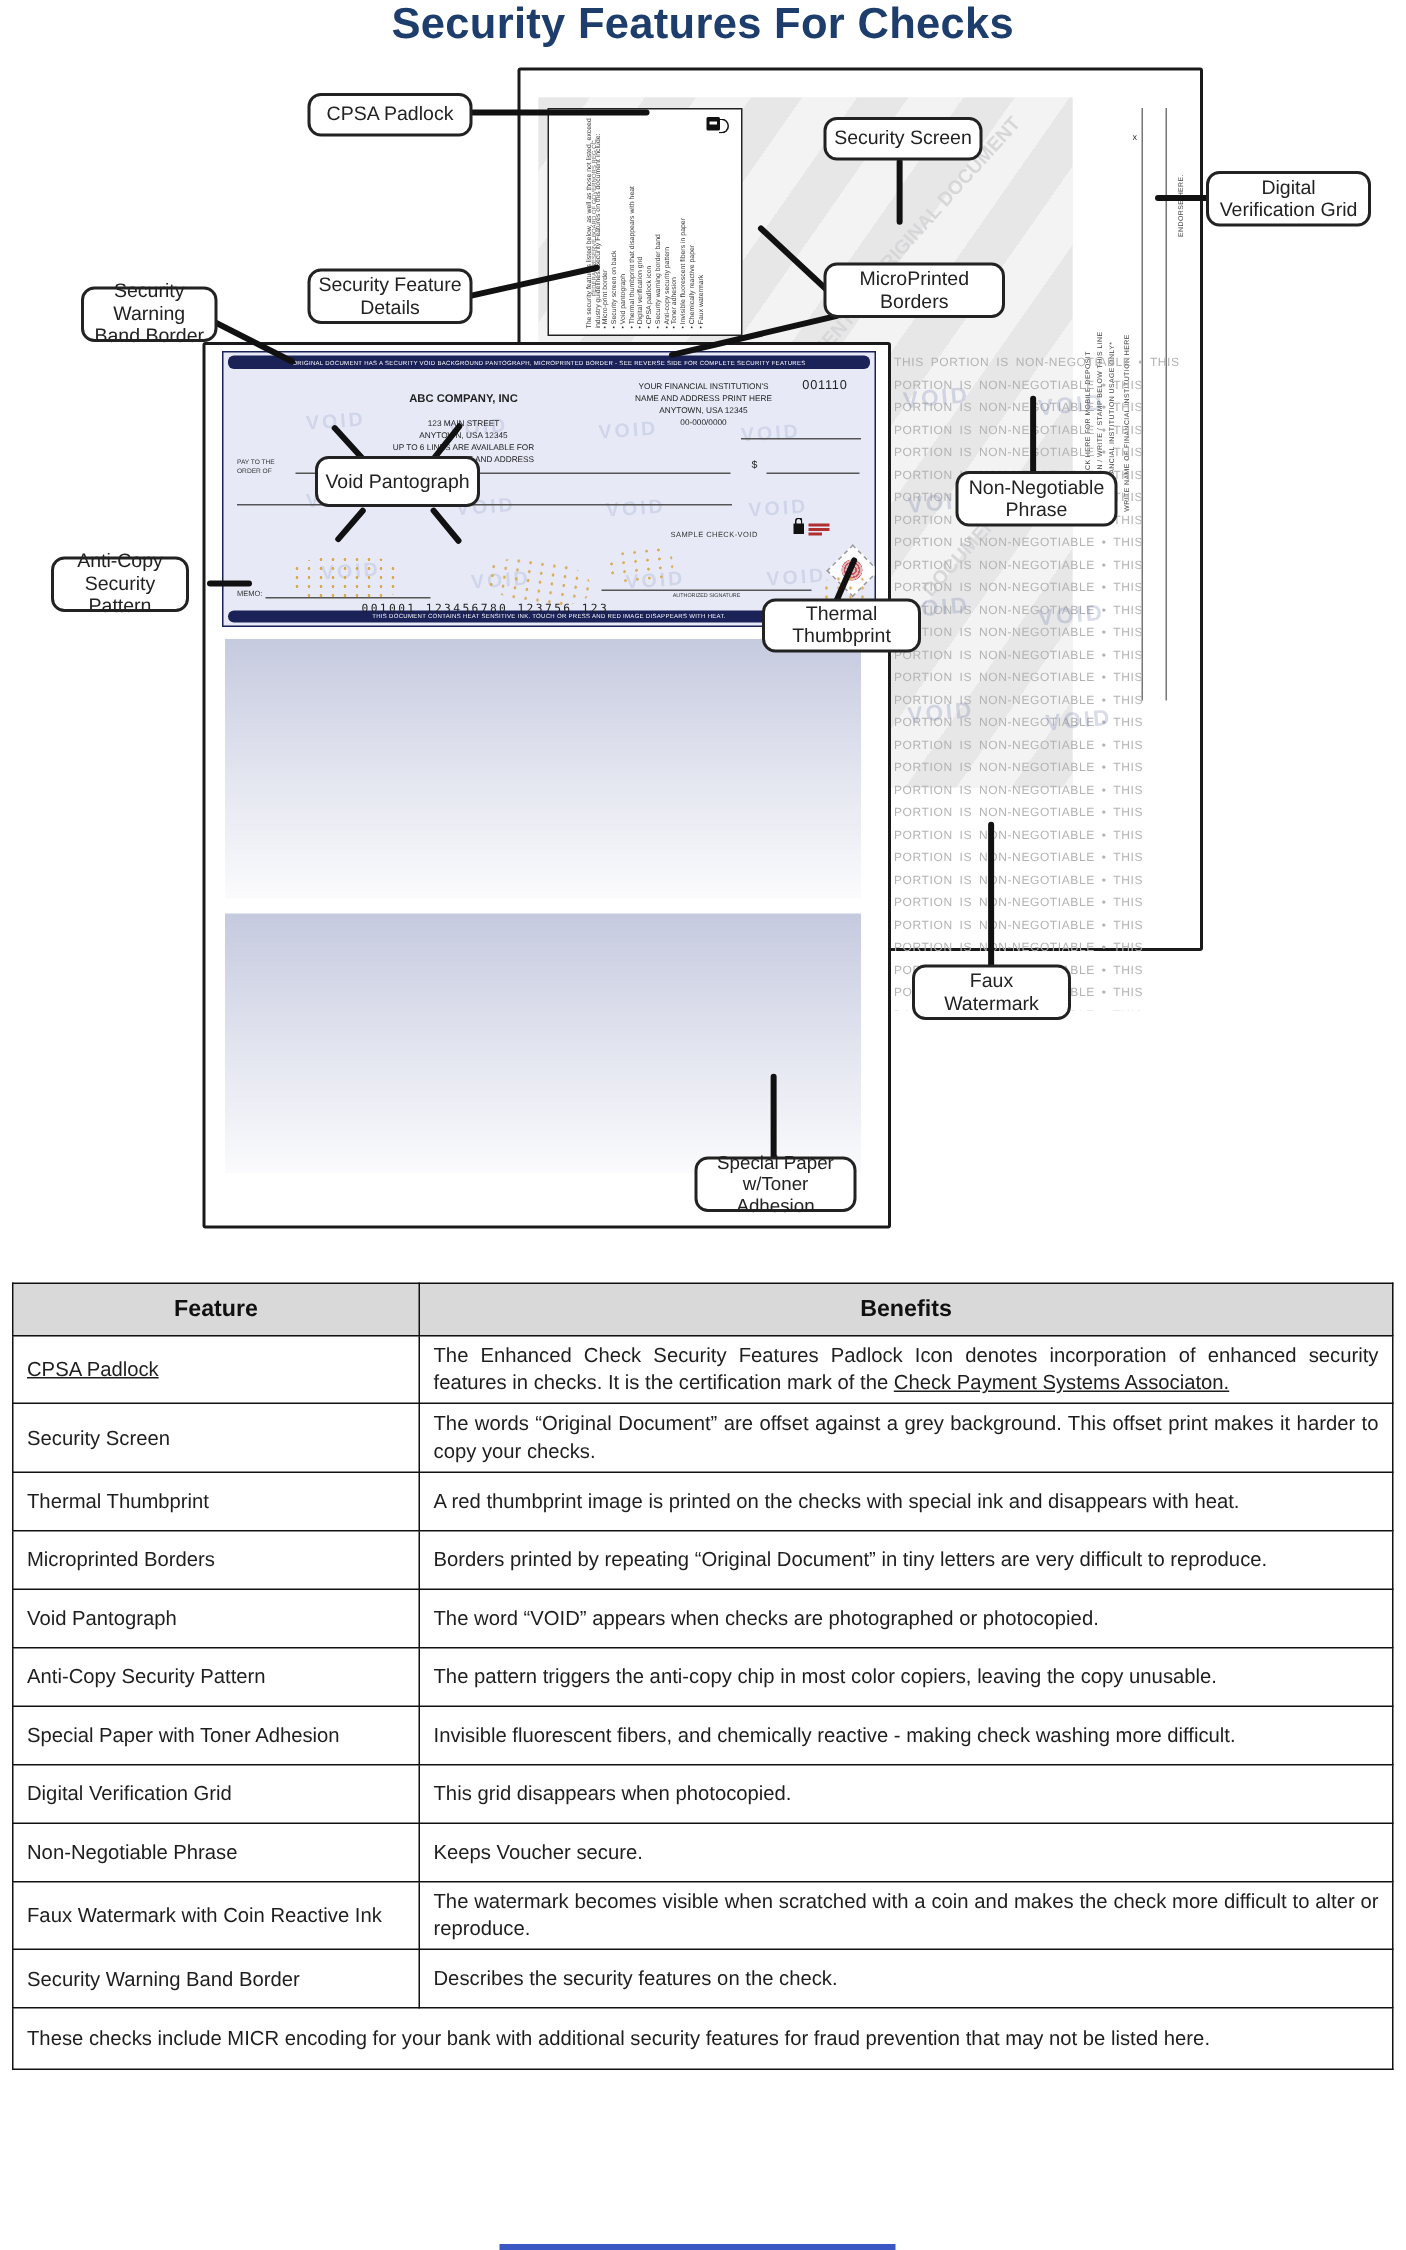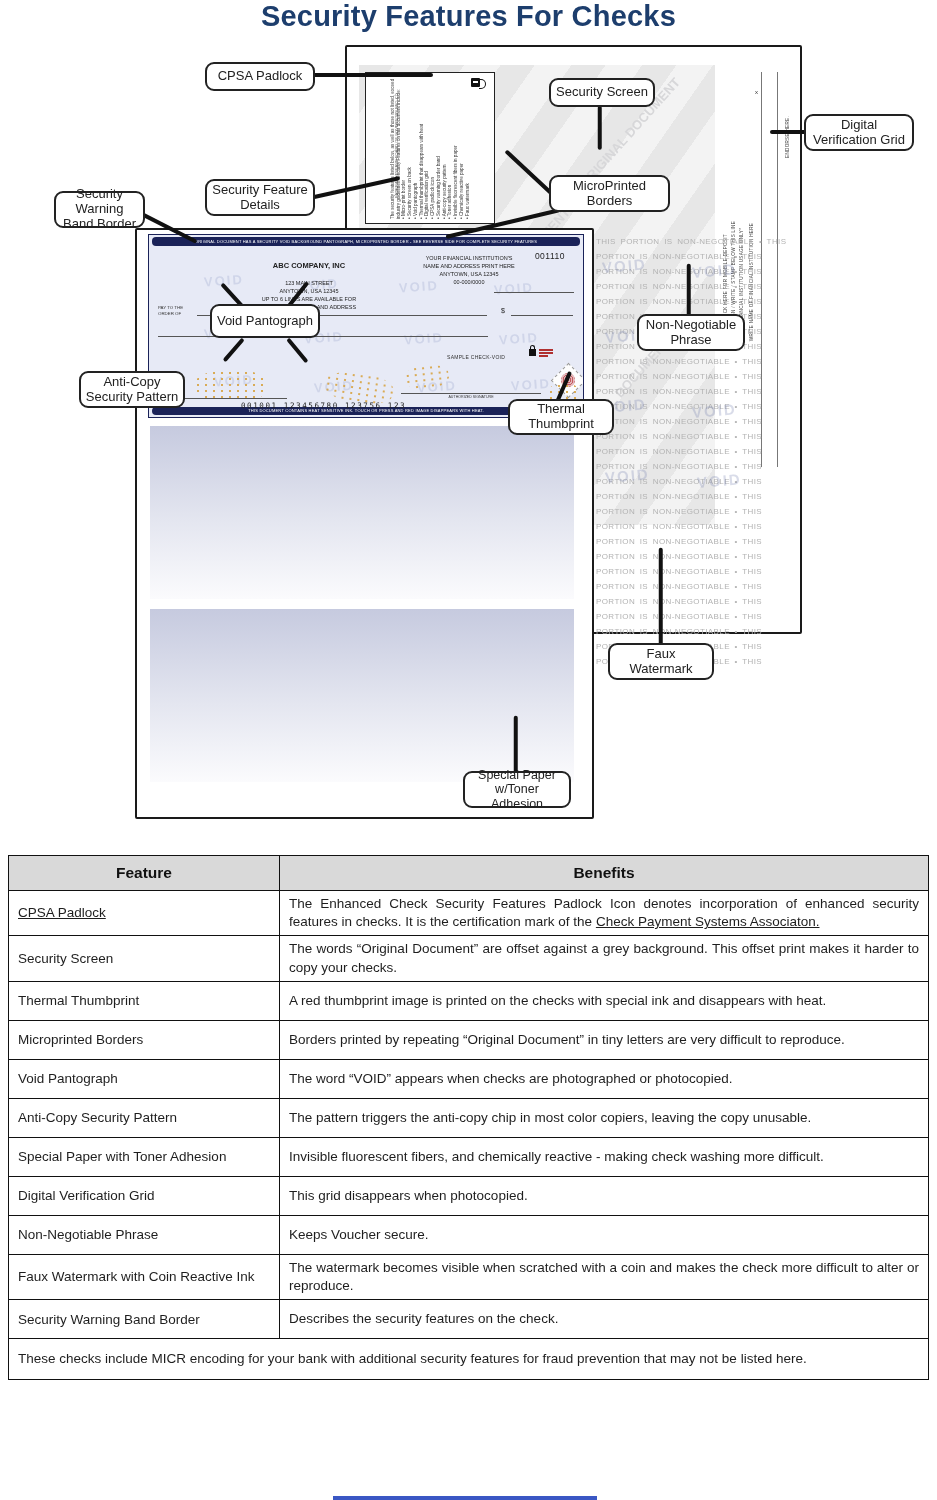--- a/index.html
+++ b/index.html
@@ -245,21 +245,21 @@
 Verification Grid</div>
     <div class="callout" style="left:54px;top:172px;width:91px;height:37px;margin-top:19px;">Security Warning
 Band Border</div>
     <div class="callout" style="left:205px;top:179px;width:110px;height:37px;">Security Feature
 Details</div>
     <div class="callout" style="left:549px;top:175px;width:121px;height:37px;">MicroPrinted
 Borders</div>
     <div class="callout" style="left:210px;top:304px;width:110px;height:34px;">Void Pantograph</div>
     <div class="callout" style="left:637px;top:314px;width:108px;height:37px;">Non-Negotiable
 Phrase</div>
-    <div class="callout" style="left:34px;top:371px;width:106px;height:37px;margin-left:45px;">Anti-Copy
+    <div class="callout" style="left:34px;top:371px;width:92px;height:37px;">Anti-Copy
 Security Pattern</div>
     <div class="callout" style="left:508px;top:399px;width:106px;height:36px;">Thermal
 Thumbprint</div>
     <div class="callout" style="left:608px;top:643px;width:106px;height:37px;">Faux
 Watermark</div>
     <div class="callout" style="left:463px;top:771px;width:108px;height:37px;font-size:12.5px;">Special Paper
 w/Toner Adhesion</div>
   </div>
 
   <table class="features-table">

